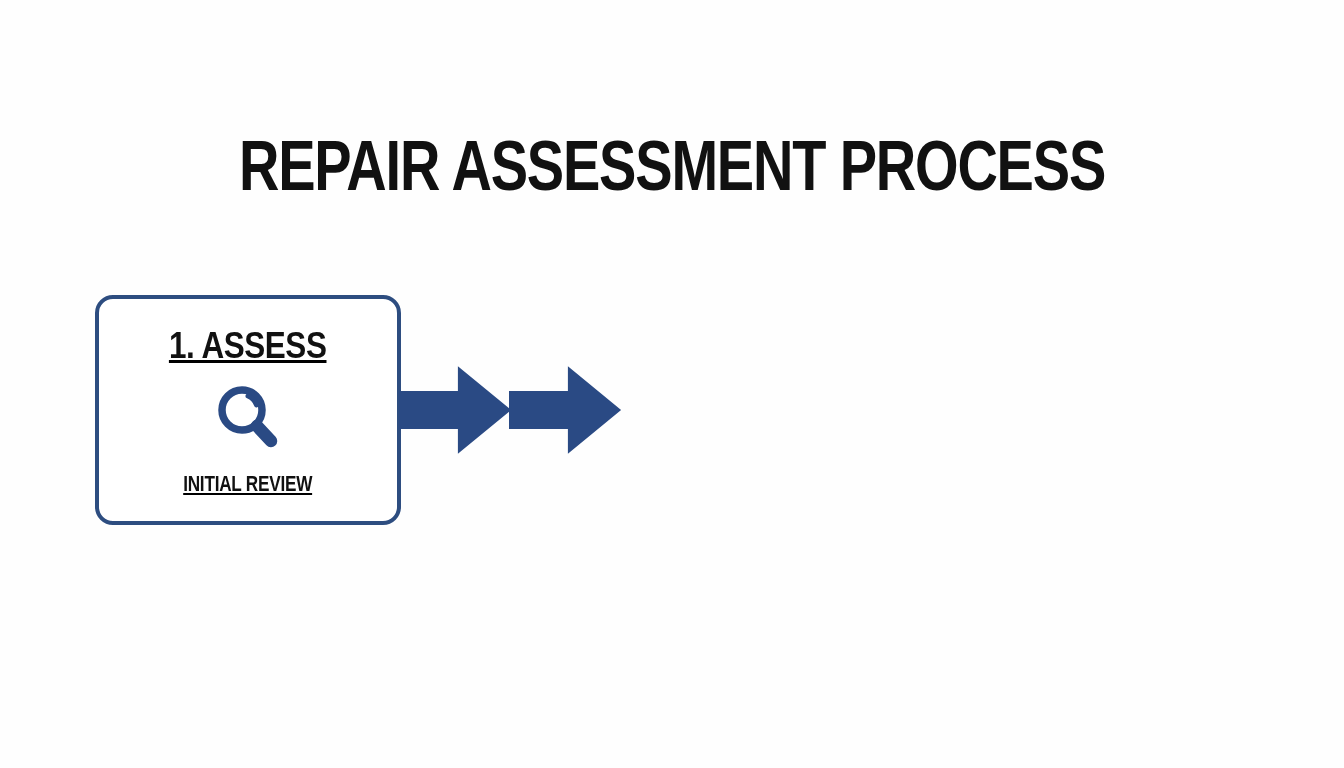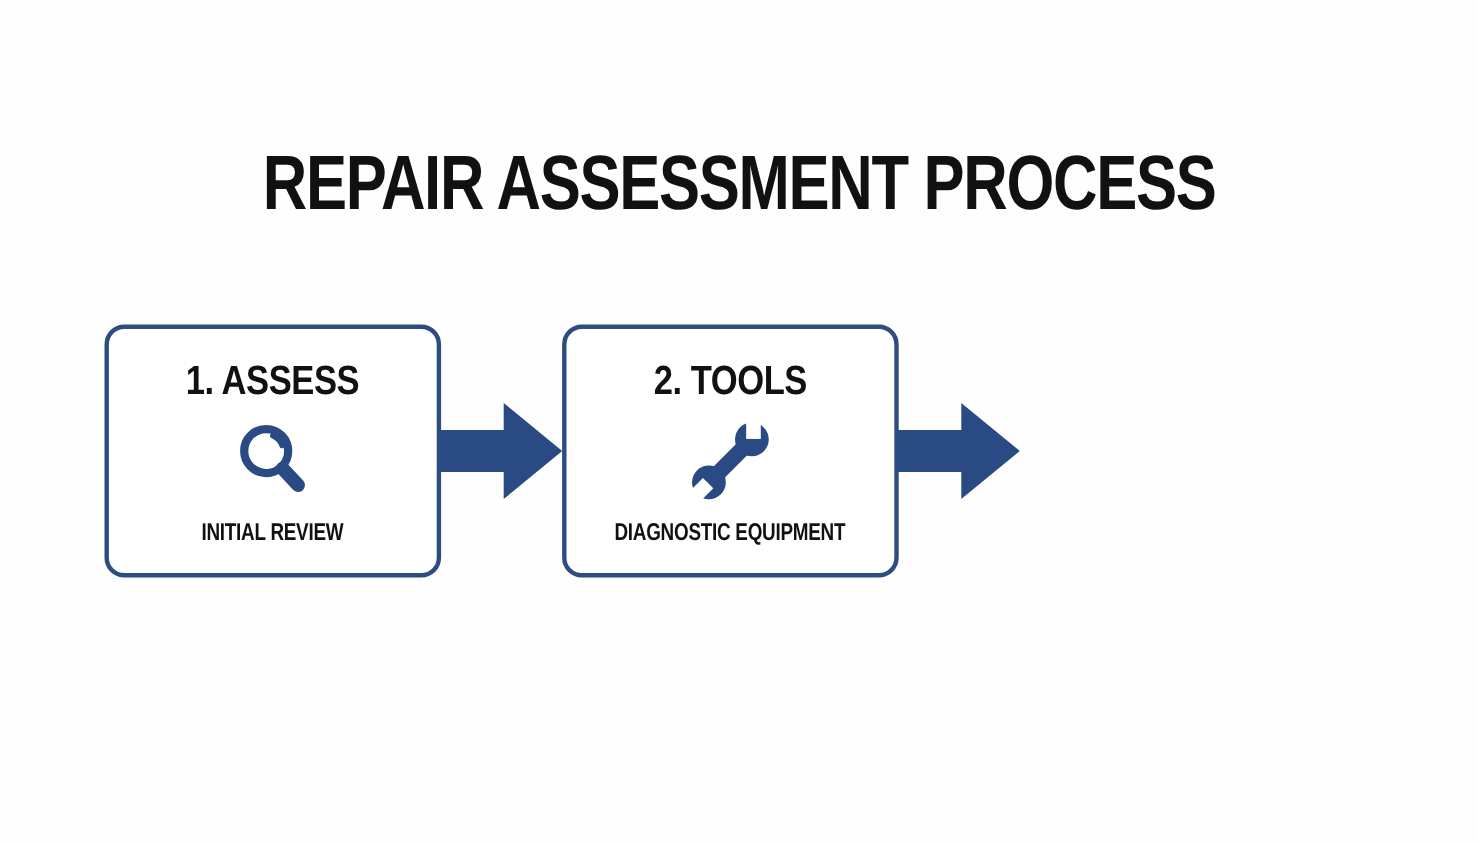--- a/index.html
+++ b/index.html
@@ -43,20 +43,21 @@
     width: 306px;
     height: 230px;
     border: 4px solid var(--box-border);
     border-radius: 18px;
     background: #fff;
     display: flex;
     flex-direction: column;
     align-items: center;
     justify-content: space-between;
     padding: 28px 8px 26px;
+    text-decoration: underline;
   }
 
   .step-heading {
     font-size: 37px;
     font-weight: 700;
     color: var(--heading-text);
     letter-spacing: -0.5px;
     transform: scaleX(0.85);
     white-space: nowrap;
     line-height: 1;
@@ -112,35 +113,20 @@
       </div>
       <div class="step-subtitle">INITIAL REVIEW</div>
     </div>
 
     <div class="connector">
       <svg width="116" height="96" viewBox="0 0 120 100" aria-hidden="true">
         <polygon class="icon-fill" points="0,30 62,30 62,4 118,50 62,96 62,70 0,70"></polygon>
       </svg>
     </div>
 
-    <div class="step-box">
-      <div class="step-heading">2. TOOLS</div>
-      <div class="step-icon-wrap">
-        <svg width="88" height="88" viewBox="0 0 86 86" aria-hidden="true">
-          <g transform="rotate(45 43 43)">
-            <circle class="icon-fill" cx="43" cy="16" r="15"></circle>
-            <circle class="icon-fill" cx="43" cy="70" r="15"></circle>
-            <rect class="icon-fill" x="36" y="16" width="14" height="54"></rect>
-            <rect class="icon-cut" x="36.5" y="-11" width="13" height="26" transform="rotate(-45 43 14)"></rect>
-            <rect class="icon-cut" x="36.5" y="71" width="13" height="26"></rect>
-          </g>
-        </svg>
-      </div>
-      <div class="step-subtitle">DIAGNOSTIC EQUIPMENT</div>
-    </div>
 
     <div class="connector">
       <svg width="116" height="96" viewBox="0 0 120 100" aria-hidden="true">
         <polygon class="icon-fill" points="0,30 62,30 62,4 118,50 62,96 62,70 0,70"></polygon>
       </svg>
     </div>
 
 
   </div>
 </div>

